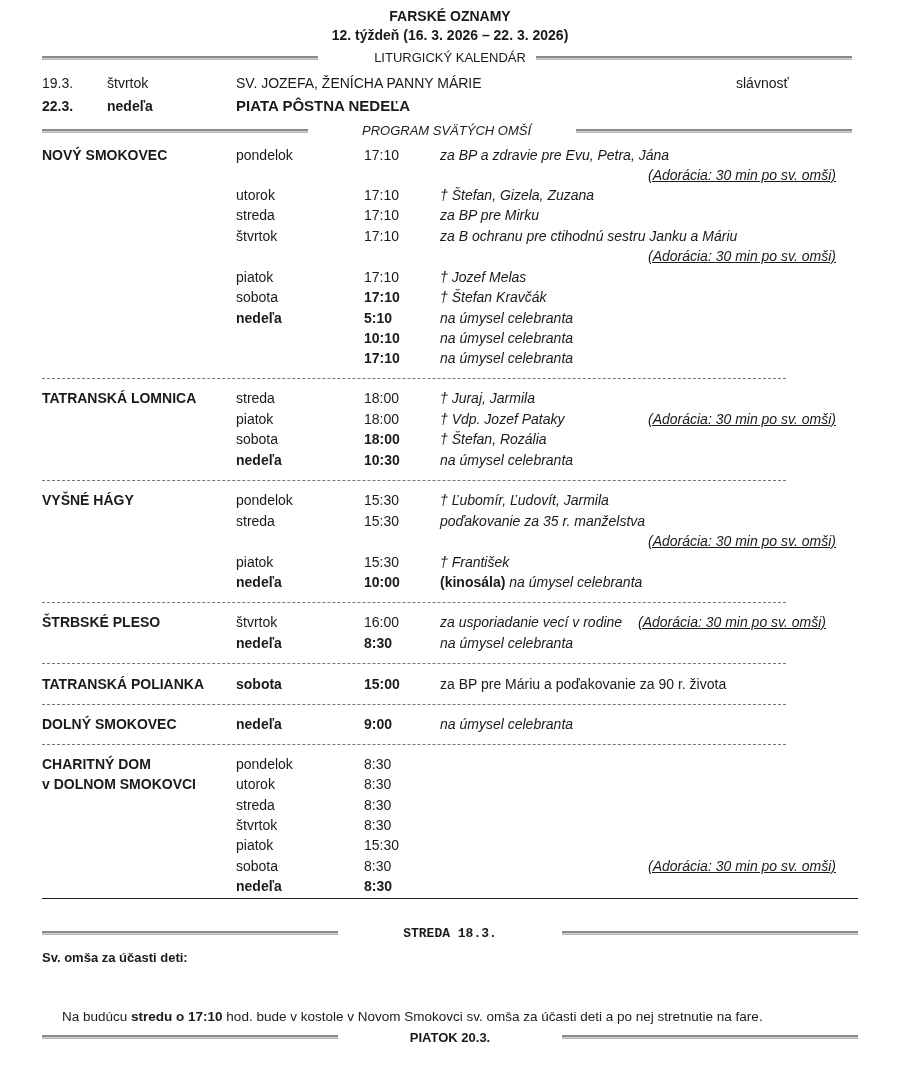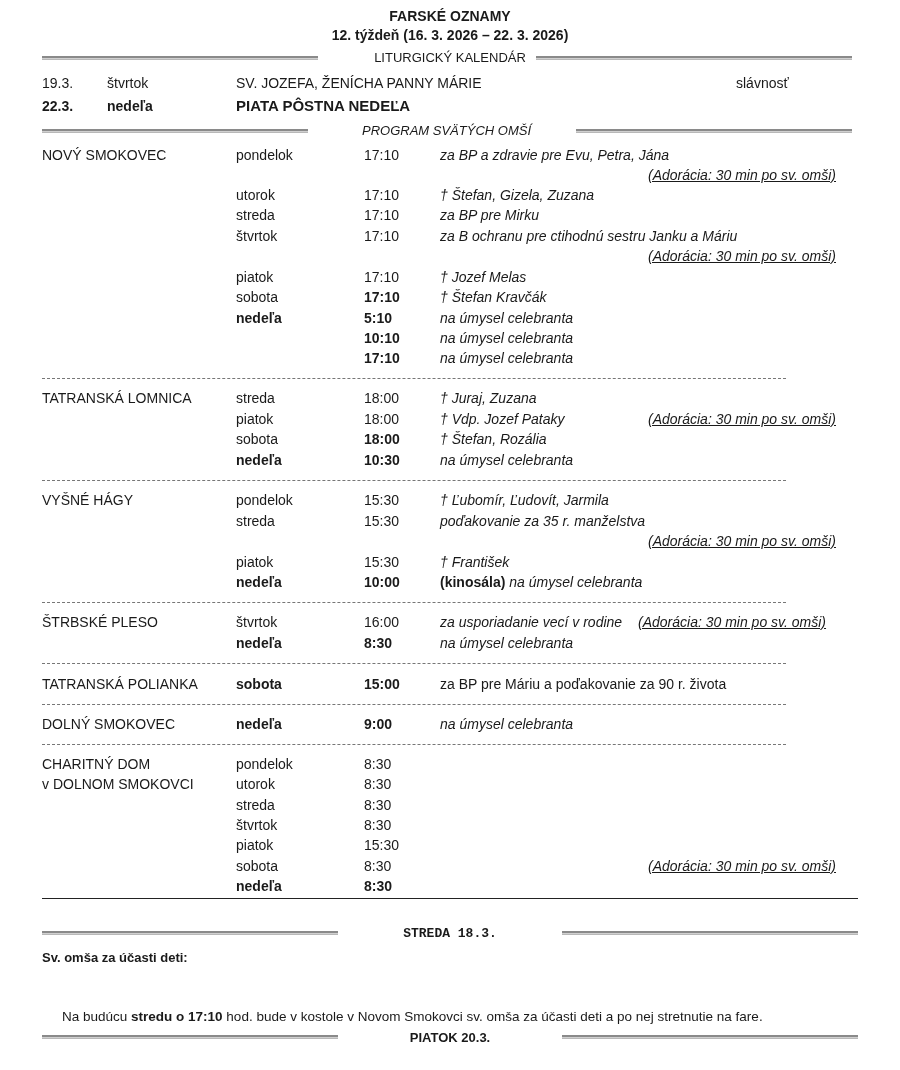--- a/index.html
+++ b/index.html
@@ -5,21 +5,21 @@
   * { margin: 0; padding: 0; box-sizing: border-box; }
   html, body { width: 900px; height: 1070px; background: #ffffff; overflow: hidden; }
   body { font-family: "Liberation Sans", sans-serif; color: #1a1a1a; font-size: 14px; position: relative; }
   .abs { position: absolute; white-space: nowrap; }
   .b { font-weight: bold; }
   .i { font-style: italic; }
   .center { left: 0; width: 900px; text-align: center; }
   .dbl { position: absolute; height: 4px; border-top: 2px solid #8a8a8a; border-bottom: 1px solid #b8b8b8; background: #d0d0d0; }
   .dash { position: absolute; left: 42px; width: 744px; height: 0; border-top: 1px dashed #777; }
   .solid { position: absolute; left: 42px; width: 816px; height: 0; border-top: 1.5px solid #222; }
-  .loc { left: 42px; font-weight: normal; }
+  .loc { left: 42px; font-weight: bold; }
   .day { left: 236px; }
   .time { left: 364px; }
   .intent { left: 440px; font-style: italic; }
   .ador { right: 64px; font-style: italic; text-decoration: underline; }
 </style>
 </head>
 <body>
 
 <div class="abs center b" style="top:8px; font-size:14px;">FARSKÉ OZNAMY</div>
 <div class="abs center b" style="top:27px; font-size:14px;">12. týždeň (16. 3. 2026 – 22. 3. 2026)</div>
@@ -84,21 +84,21 @@
   <div class="abs intent" style="top:350px;">na úmysel celebranta</div>
 </div>
 
 <div class="dash" style="top:378px;"></div>
 
 <div>
   <div class="abs loc" style="top:390px;">TATRANSKÁ LOMNICA</div>
 
   <div class="abs day" style="top:390px;">streda</div>
   <div class="abs time" style="top:390px;">18:00</div>
-  <div class="abs intent" style="top:390px;">† Juraj, Zuzana</div>
+  <div class="abs intent" style="top:390px;">† Juraj, Jarmila</div>
 
   <div class="abs day" style="top:411px;">piatok</div>
   <div class="abs time" style="top:411px;">18:00</div>
   <div class="abs intent" style="top:411px;">† Vdp. Jozef Pataky</div>
   <div class="abs ador" style="top:411px;">(Adorácia: 30 min po sv. omši)</div>
 
   <div class="abs day" style="top:431px;">sobota</div>
   <div class="abs time b" style="top:431px;">18:00</div>
   <div class="abs intent" style="top:431px;">† Štefan, Rozália</div>
 

